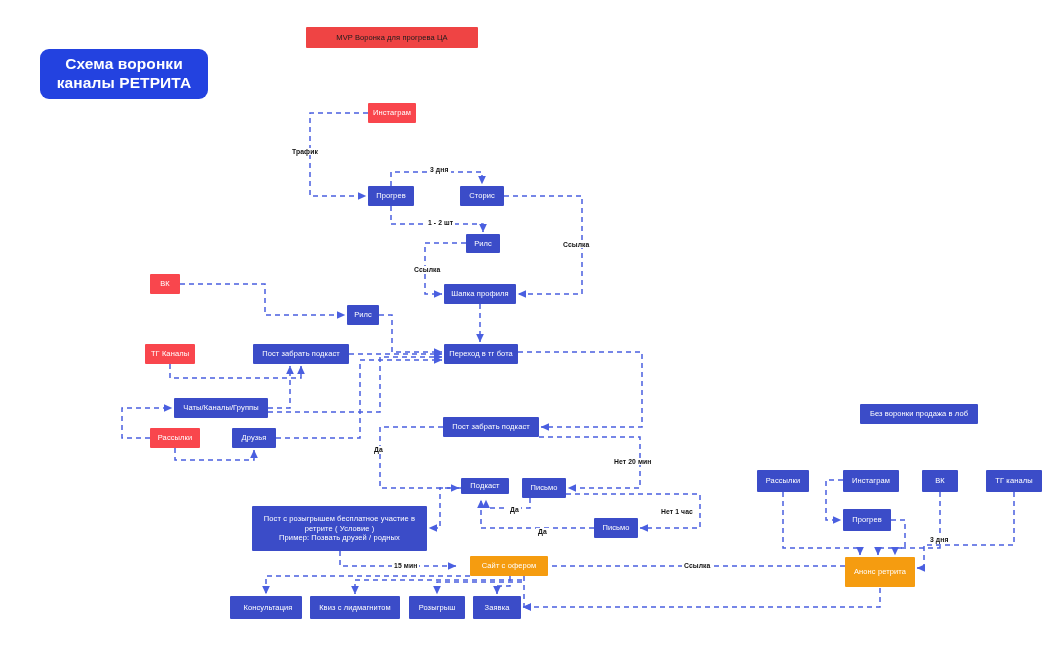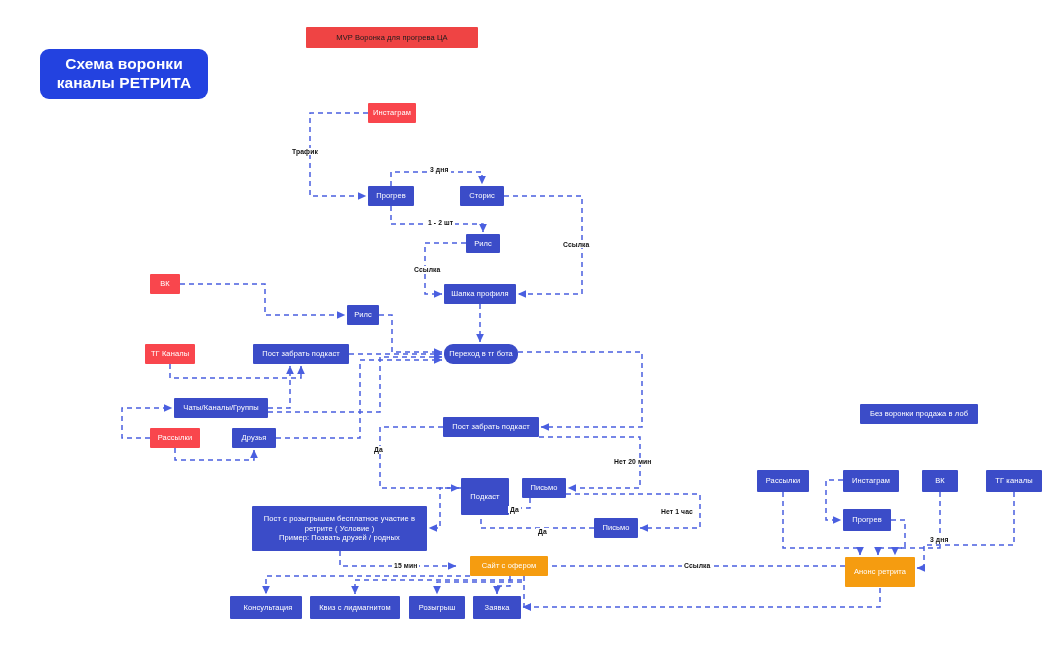--- a/index.html
+++ b/index.html
@@ -140,36 +140,36 @@
       </div>
       <div class="node n-blue" style="left: 347px; top: 305px; width: 32px; height: 20px;">
         <span>Рилс</span>
       </div>
       <div class="node n-red" style="left: 145px; top: 344px; width: 50px; height: 20px;">
         <span>ТГ Каналы</span>
       </div>
       <div class="node n-blue" style="left: 253px; top: 344px; width: 96px; height: 20px;">
         <span>Пост забрать подкаст</span>
       </div>
-      <div class="node n-blue" style="left: 444px; top: 344px; width: 74px; height: 20px; border-radius: 9px;">
+      <div class="node n-blue" style="left: 444px; top: 344px; width: 74px; height: 20px;">
         <span>Переход в тг бота</span>
       </div>
       <div class="node n-blue" style="left: 174px; top: 398px; width: 94px; height: 20px;">
         <span>Чаты/Каналы/Группы</span>
       </div>
       <div class="node n-red" style="left: 150px; top: 428px; width: 50px; height: 20px;">
         <span>Рассылки</span>
       </div>
       <div class="node n-blue" style="left: 232px; top: 428px; width: 44px; height: 20px;">
         <span>Друзья</span>
       </div>
       <div class="node n-blue" style="left: 443px; top: 417px; width: 96px; height: 20px;">
         <span>Пост забрать подкаст</span>
       </div>
-      <div class="node n-blue" style="left: 461px; top: 478px; width: 48px; height: 37px;">
+      <div class="node n-blue" style="left: 461px; top: 478px; width: 48px; height: 16px;">
         <span>Подкаст</span>
       </div>
       <div class="node n-blue" style="left: 522px; top: 478px; width: 44px; height: 20px;">
         <span>Письмо</span>
       </div>
       <div class="node n-blue" style="left: 594px; top: 518px; width: 44px; height: 20px;">
         <span>Письмо</span>
       </div>
       <div class="node n-blue" style="left: 252px; top: 506px; width: 175px; height: 45px;">
         <span>Пост с розыгрышем бесплатное участие в ретрите ( Условие )<br>Пример: Позвать друзей / родных</span>

